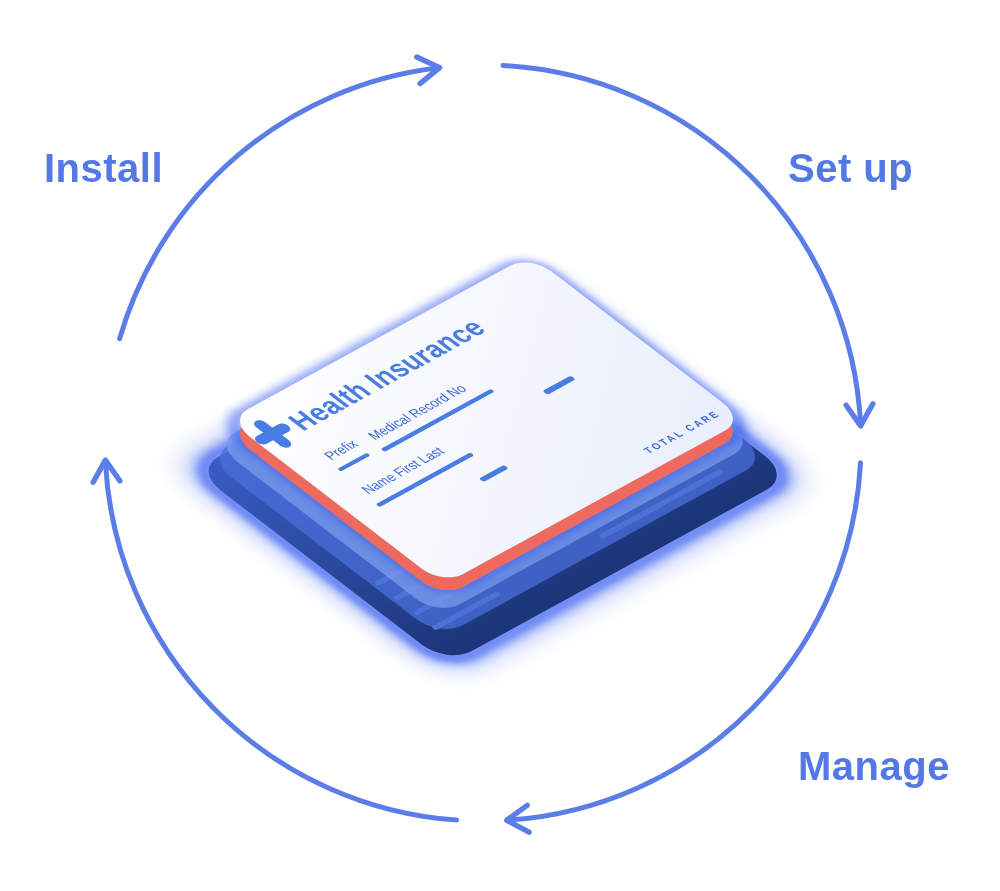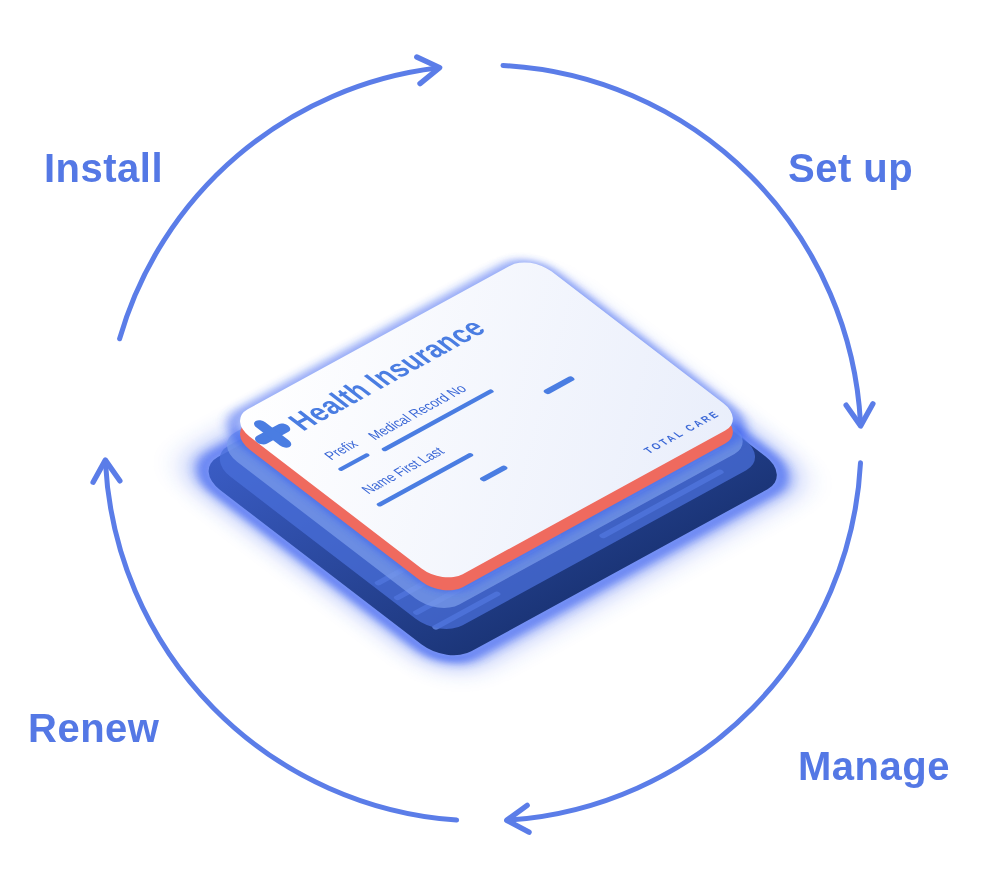--- a/index.html
+++ b/index.html
@@ -114,15 +114,14 @@
 
       <line x1="148" y1="197" x2="178" y2="197" stroke="#4a7de2" stroke-width="6" stroke-linecap="round"></line>
 
       <text x="416" y="262" font-size="11.5" font-weight="bold" fill="#3a67d6" letter-spacing="3" text-anchor="end" font-family="Liberation Sans, sans-serif">TOTAL CARE</text>
     </g>
   </svg>
 
   <div class="cycle-label label-setup">Set up</div>
   <div class="cycle-label label-install">Install</div>
   <div class="cycle-label label-manage">Manage</div>
-  <div class="cycle-label label-renew">Renew</div>
 
 </div>
 
 </body></html>

